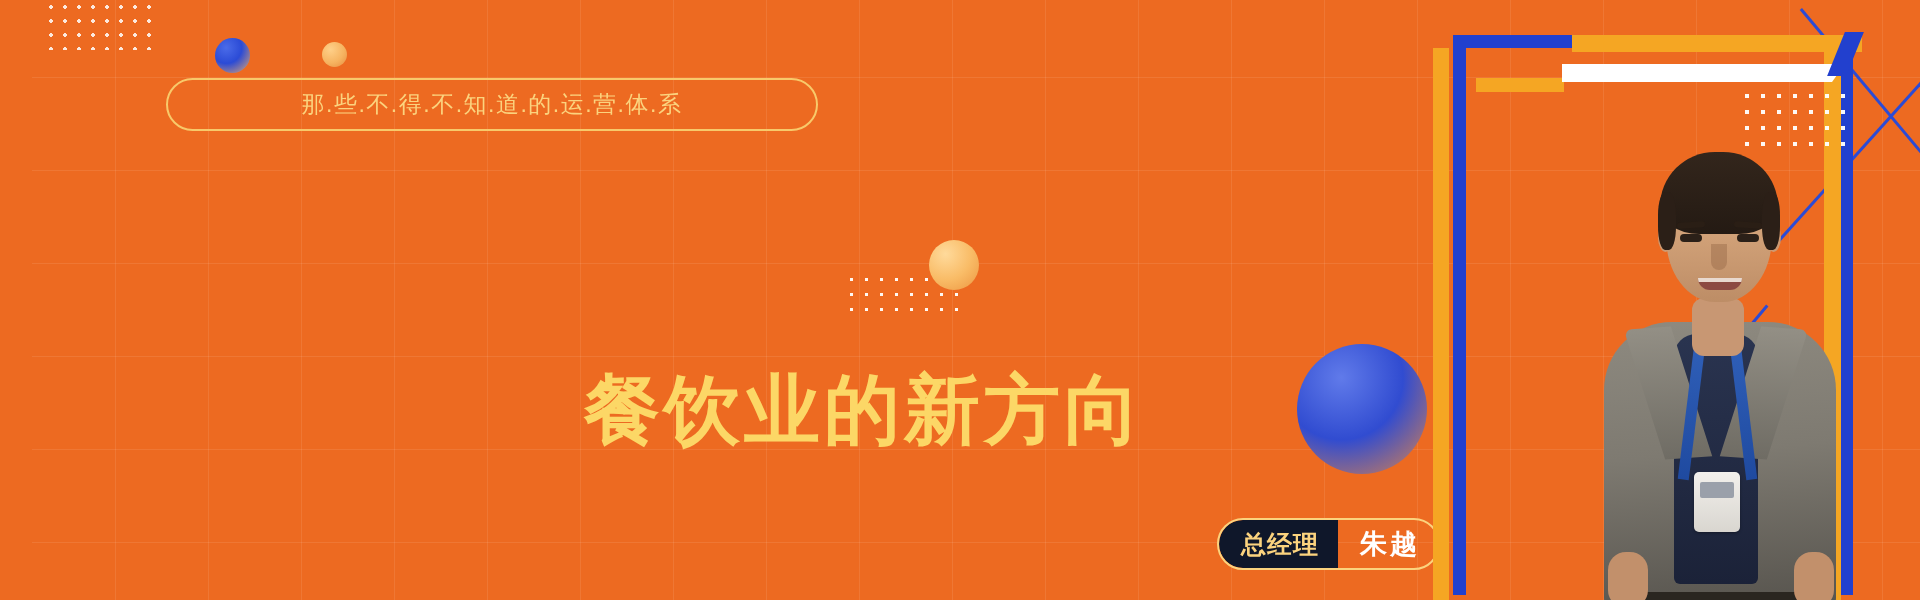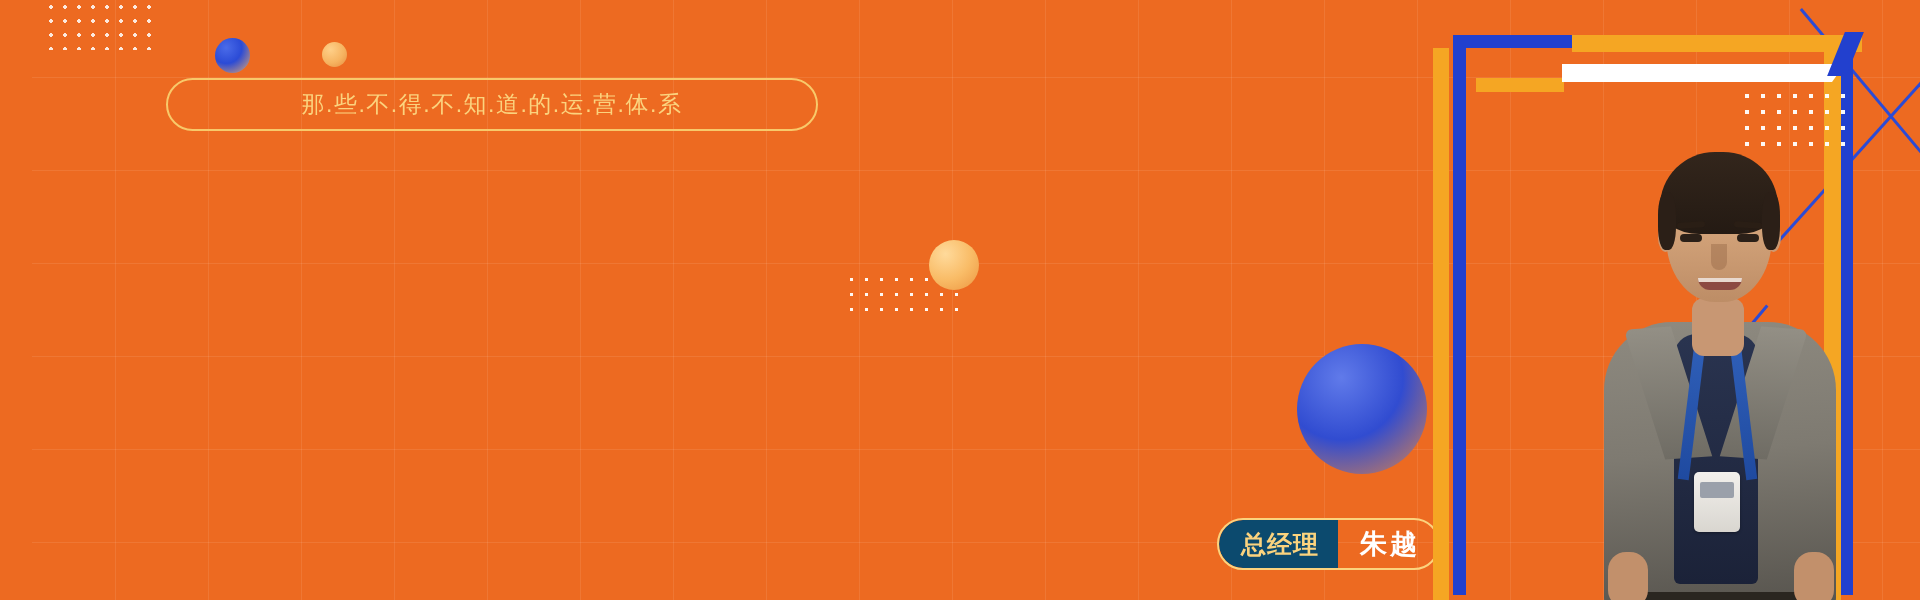--- a/index.html
+++ b/index.html
@@ -116,21 +116,21 @@
   .speaker-badge {
     position:absolute;
     left:1185px; top:518px;
     height:52px;
     border:2.5px solid #FBD37E;
     border-radius:26px;
     display:flex; align-items:stretch;
     overflow:hidden;
   }
   .badge-role {
-    background:#0c4a6e;
+    background:#0f172a;
     color:#FBD37E;
     font-size:25px;
     font-weight:700;
     display:flex; align-items:center;
     padding:0 19px 0 22px;
     letter-spacing:1px;
     border-top-left-radius:24px;
     border-bottom-left-radius:24px;
   }
   .badge-name {
@@ -304,20 +304,21 @@
 
   <div class="diag diag-1"></div>
   <div class="diag diag-2"></div>
   <div class="diag diag-3"></div>
 
   <div class="tagline">
     <span class="tagline-text">那.些.不.得.不.知.道.的.运.营.体.系</span>
   </div>
 
 
+  <div class="subtitle">餐饮业的新方向</div>
 
   <div class="speaker-badge">
     <span class="badge-role">总经理</span>
     <span class="badge-name">朱越</span>
   </div>
 
   <div class="photo-zone">
     <div class="frame-orange-right"></div>
     <div class="frame-blue-outer"></div>
     <div class="frame-orange-top"></div>

